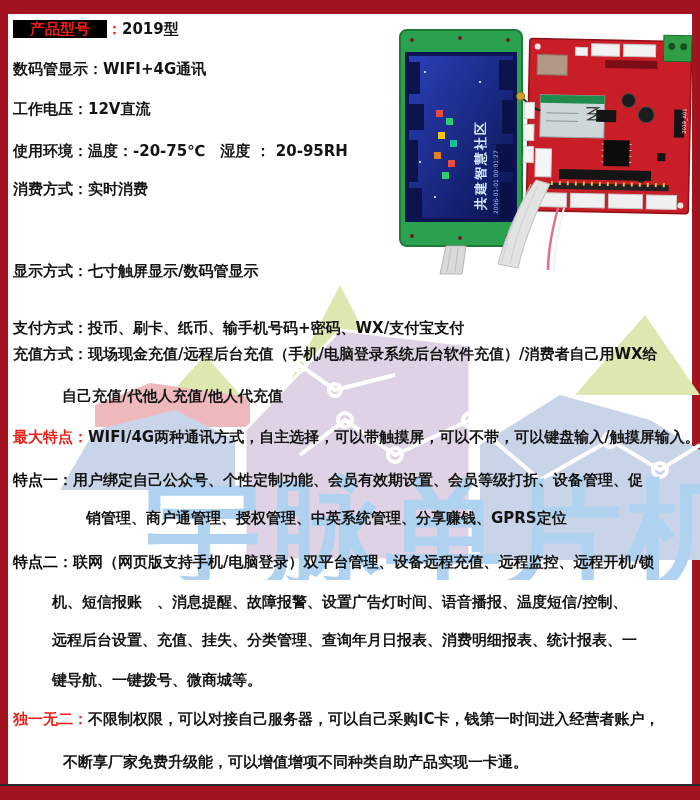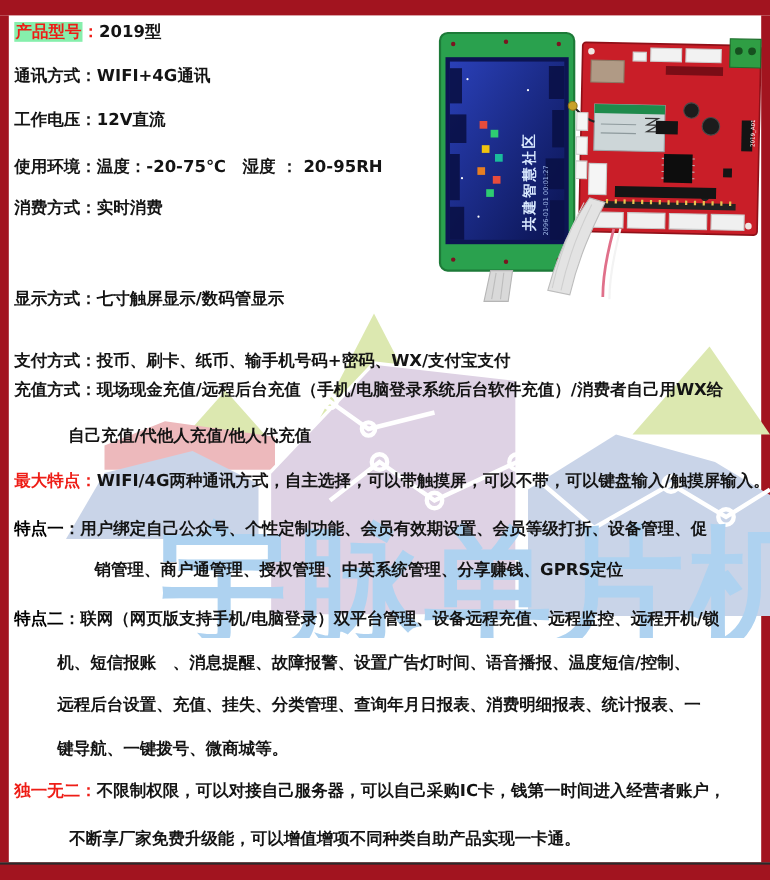--- a/index.html
+++ b/index.html
@@ -9,21 +9,21 @@
   .bar-top{position:absolute;left:0;top:0;width:700px;height:14px;}
   .bar-bottom{position:absolute;left:0;top:784px;width:700px;height:16px;border-top:2px solid #2a2a2a;box-sizing:border-box;}
   .strip-left{position:absolute;left:0;top:14px;width:8px;height:770px;}
   .strip-right{position:absolute;left:692px;top:14px;width:8px;height:770px;}
   
   .txt-layer{position:absolute;left:0;top:0;width:700px;height:800px;z-index:3;}
   .line{position:absolute;left:13px;white-space:nowrap;font-size:15px;font-weight:bold;color:#141414;letter-spacing:0px;}
   .line .sep{font-weight:bold;}
   .lbl-red{color:#ee1d16;}
   .lbl-blue{color:#000000;}
-  .lbl-hl{background:#86efac;color:#ee1d16;padding:0 1px;}
+  .lbl-hl{background:#000000;color:#ee1d16;padding:0 17px;}
   
   .wm{position:absolute;left:0;top:255px;width:700px;height:325px;z-index:1;overflow:hidden;text-align:center;}
   .wm svg{display:block;}
   
   .photo{position:absolute;left:390px;top:12px;width:305px;height:268px;z-index:4;}
 </style>
 </head>
 <body>
 
 <div class="page">
@@ -202,21 +202,21 @@
         <path d="M141,172 C128,196 118,222 112,250" stroke="#cfcfcf" fill="none"></path>
         <path d="M148,174 C136,198 126,224 120,252" stroke="#cfcfcf" fill="none"></path>
         <path d="M168,196 C162,218 158,238 158,258" stroke="#e0708a" stroke-width="2.5" fill="none"></path>
         <path d="M174,196 C168,220 164,240 164,260" stroke="#f3f3f3" stroke-width="2" fill="none"></path>
       </g>
     </svg>
   </div>
 
   <div class="txt-layer">
     <div class="line" style="top:20px"><span class="lbl-hl">产品型号</span><span class="sep lbl-red">：</span><span>2019型</span></div>
-    <div class="line" style="top:60px"><span>通讯方式</span><span class="sep">：</span><span>WIFI+4G通讯</span></div>
+    <div class="line" style="top:60px"><span>数码管显示</span><span class="sep">：</span><span>WIFI+4G通讯</span></div>
     <div class="line" style="top:100px"><span>工作电压</span><span class="sep">：</span><span>12V直流</span></div>
     <div class="line" style="top:142px"><span>使用环境</span><span class="sep">：</span><span>温度：-20-75℃　湿度 ： 20-95RH</span></div>
     <div class="line" style="top:180px"><span>消费方式</span><span class="sep">：</span><span>实时消费</span></div>
     <div class="line" style="top:262px"><span>显示方式</span><span class="sep">：</span><span>七寸触屏显示/数码管显示</span></div>
     <div class="line" style="top:319px"><span>支付方式</span><span class="sep">：</span><span>投币、刷卡、纸币、输手机号码+密码、WX/支付宝支付</span></div>
     <div class="line" style="top:345px"><span>充值方式</span><span class="sep">：</span><span>现场现金充值/远程后台充值（手机/电脑登录系统后台软件充值）/消费者自己用WX给</span></div>
     <div class="line" style="top:387px;left:62px"><span>自己充值/代他人充值/他人代充值</span></div>
     <div class="line" style="top:428px"><span class="lbl-red">最大特点</span><span class="sep lbl-red">：</span><span>WIFI/4G两种通讯方式，自主选择，可以带触摸屏，可以不带，可以键盘输入/触摸屏输入。</span></div>
     <div class="line" style="top:471px"><span class="lbl-blue">特点一</span><span class="sep">：</span><span>用户绑定自己公众号、个性定制功能、会员有效期设置、会员等级打折、设备管理、促</span></div>
     <div class="line" style="top:553px"><span class="lbl-blue">特点二</span><span class="sep">：</span><span>联网（网页版支持手机/电脑登录）双平台管理、设备远程充值、远程监控、远程开机/锁</span></div>

